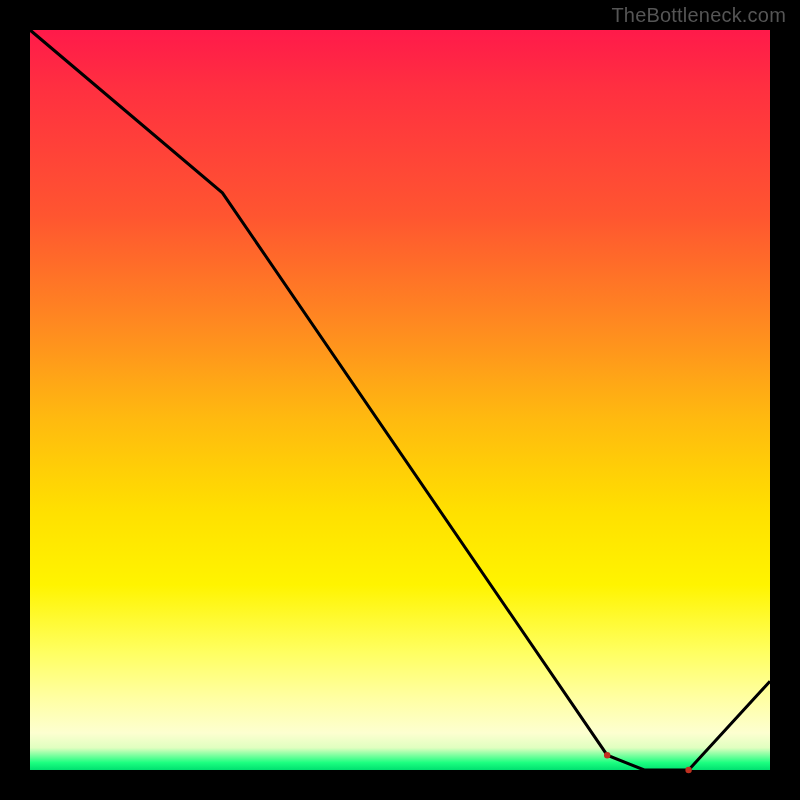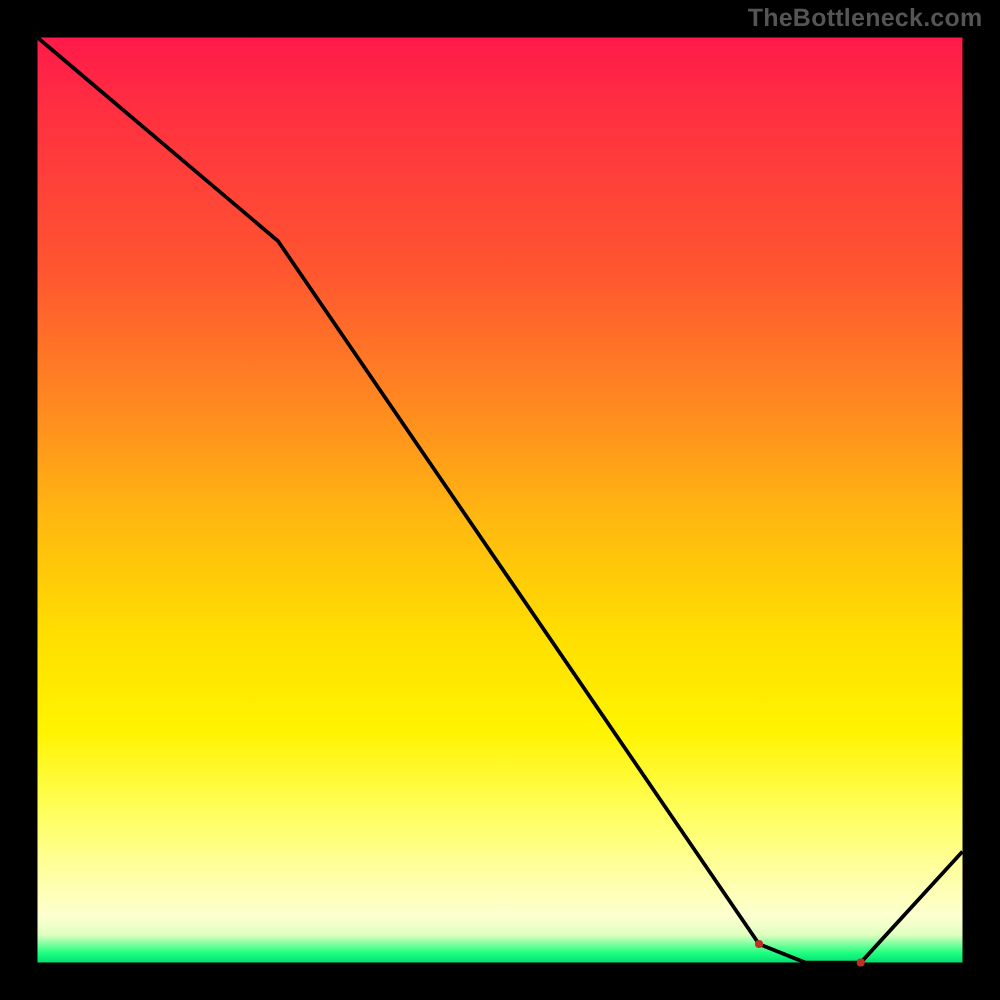--- a/index.html
+++ b/index.html
@@ -16,21 +16,21 @@
     width: 800px;
     height: 800px;
     background: #000;
   }
   .watermark {
     position: absolute;
     top: 4px;
     right: 14px;
     color: #555;
     font-size: 20px;
-    font-weight: bold;
+    font-weight: normal;
     letter-spacing: 0.2px;
     z-index: 5;
   }
   .plot-outer {
     position: absolute;
     left: 30px;
     top: 30px;
     width: 740px;
     height: 740px;
     background: #000;

